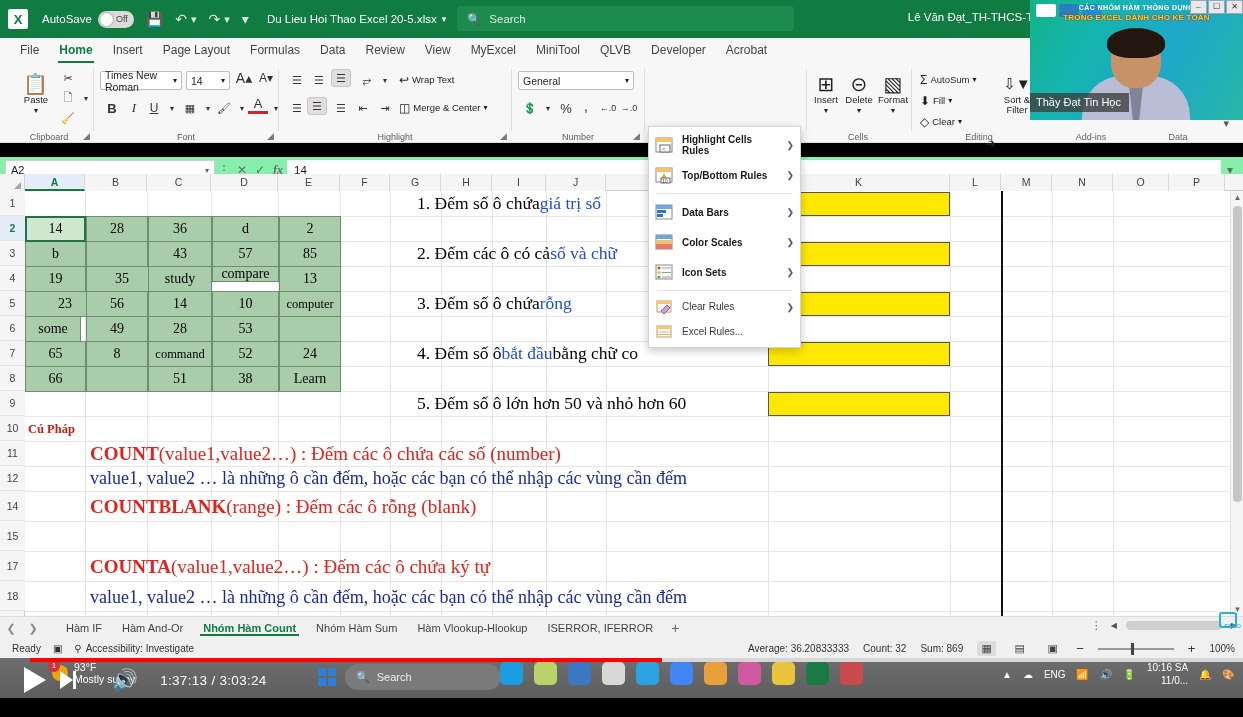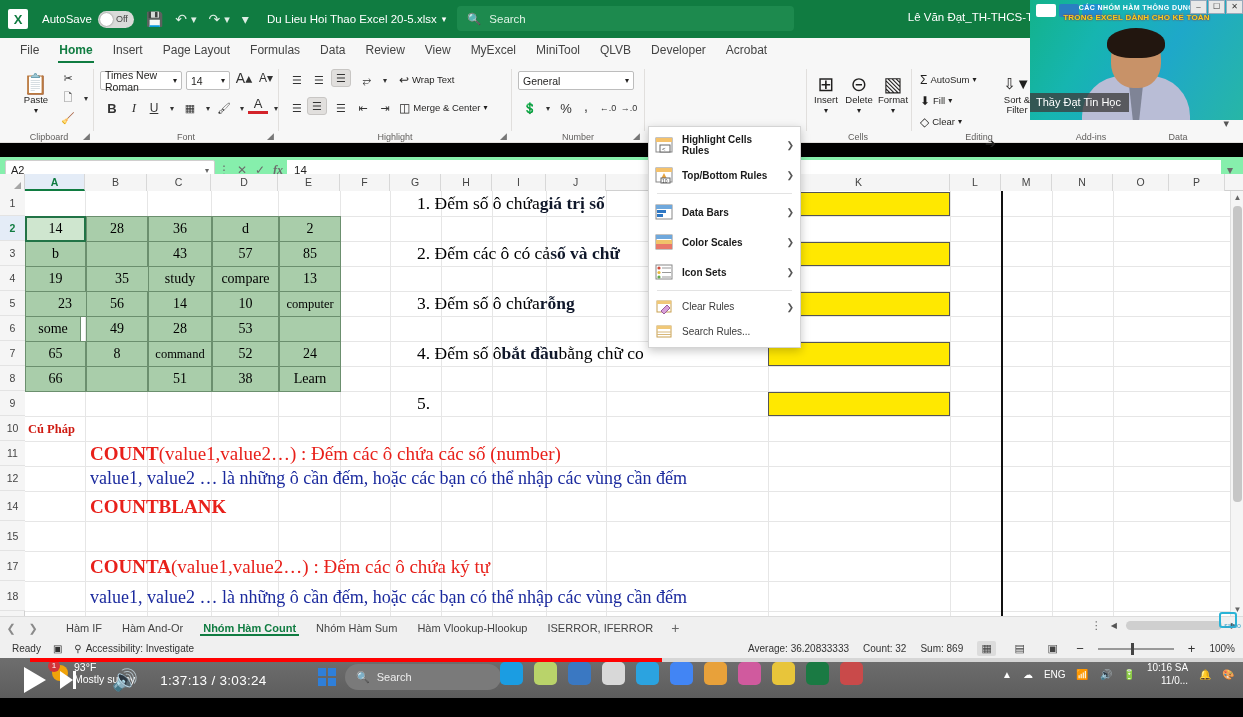--- a/index.html
+++ b/index.html
@@ -105,21 +105,21 @@
   .rh.sel { background:#e4ecf7; color:#107c41; font-weight:bold;}
   .gridbody { position:absolute; left:25px; top:17px; right:0; bottom:0; }
   .gline-v { position:absolute; top:0; bottom:0; width:1px; background:#e6e6e6;}
   .gline-h { position:absolute; left:0; right:0; height:1px; background:#e6e6e6;}
   .cell { position:absolute; font-size:13px; display:flex; align-items:center; }
   .green { background:#a9cdaa; border:1px solid #6b8f6e; font-family:"Liberation Serif", serif;
            justify-content:center; color:#000; font-size:14px;}
   .green.active { background:#cfe6cf; outline:2px solid #217346; outline-offset:-2px; z-index:4;}
   .yellow { background:#ffe800; border:1.5px solid #555; }
   .qtext { font-family:"Liberation Serif", serif; font-size:17.5px; color:#000; white-space:nowrap;}
-  .qtext .red { color:#0f172a;font-weight:bold; }
+  .qtext .red { color:#1d4ed8; }
   .yv { font-family:"Liberation Serif", serif; font-size:17px; color:#e8201a;
         width:100%; justify-content:flex-end; padding-right:5px;}
   .syn { font-family:"Liberation Serif", serif; white-space:nowrap;}
   .syn .r { color:#e8201a; }
   .cuphap { font-family:"Liberation Serif", serif; color:#cf1b12; font-weight:bold; font-size:12.5px;}
   .thickline { position:absolute; width:2px; background:#111; }
 
   
   .vscroll { position:absolute; right:0; top:17px; bottom:0; width:13px; background:#f5f5f5;
              border-left:1px solid #e0e0e0;}
@@ -530,21 +530,21 @@
 
       <div class="cell green" style="left:0px;top:50px;width:61px;height:26px;">b</div>
       <div class="cell green" style="left:61px;top:50px;width:62px;height:26px;"></div>
       <div class="cell green" style="left:123px;top:50px;width:64px;height:26px;">43</div>
       <div class="cell green" style="left:187px;top:50px;width:67px;height:26px;">57</div>
       <div class="cell green" style="left:254px;top:50px;width:62px;height:26px;">85</div>
 
       <div class="cell green" style="left:0px;top:75px;width:61px;height:26px;">19</div>
       <div class="cell green" style="left:61px;top:75px;width:72px;height:26px;">35</div>
       <div class="cell green" style="left:123px;top:75px;width:64px;height:26px;">study</div>
-      <div class="cell green" style="left:187px;top:75px;width:67px;height:26px;">compare</div>
+      <div class="cell green" style="left:187px;top:75px;width:67px;height:16px;">compare</div>
       <div class="cell green" style="left:254px;top:75px;width:62px;height:26px;">13</div>
 
       <div class="cell green" style="left:0px;top:100px;width:80px;height:26px;">23</div>
       <div class="cell green" style="left:61px;top:100px;width:62px;height:26px;">56</div>
       <div class="cell green" style="left:123px;top:100px;width:64px;height:26px;">14</div>
       <div class="cell green" style="left:187px;top:100px;width:67px;height:26px;">10</div>
       <div class="cell green" style="left:254px;top:100px;width:62px;height:26px;font-size:12.5px;">computer</div>
 
       <div class="cell green" style="left:0px;top:125px;width:56px;height:26px;">some</div>
       <div class="cell green" style="left:61px;top:125px;width:62px;height:26px;">49</div>
@@ -570,21 +570,21 @@
       <div class="cell qtext" style="left:392px;top:50px;height:25px;">
         <span>2.</span>&nbsp;<span>Đếm các ô có cả </span><span class="red">số và chữ</span>
       </div>
       <div class="cell qtext" style="left:392px;top:100px;height:25px;">
         <span>3.</span>&nbsp;<span>Đếm số ô chứa </span><span class="red">rỗng</span>
       </div>
       <div class="cell qtext" style="left:392px;top:150px;height:25px;">
         <span>4.</span>&nbsp;<span>Đếm số ô </span><span class="red">bắt đầu</span><span> bằng chữ co</span>
       </div>
       <div class="cell qtext" style="left:392px;top:200px;height:25px;">
-        <span>5.</span>&nbsp;
+        <span>5.</span>&nbsp;<span>Đếm số ô lớn hơn 50 và nhỏ hơn 60</span>
       </div>
 
       <div class="cell yellow" style="left:743px;top:1px;width:182px;height:24px;">
         <span class="yv">24</span>
       </div>
       <div class="cell yellow" style="left:743px;top:51px;width:182px;height:24px;">
         <span class="yv">32</span>
       </div>
       <div class="cell yellow" style="left:743px;top:101px;width:182px;height:24px;">
         <span class="yv">3</span>
@@ -598,20 +598,21 @@
 
       <div class="cell cuphap" style="left:3px;top:228px;height:20px;">Cú Pháp</div>
 
       <div class="cell syn" style="left:65px;top:250px;height:25px;font-size:19px;">
         <b class="r">COUNT</b>
           <span class="r">(value1,value2…) : Đếm các ô chứa các số (number)</span>
       </div>
       <div class="cell syn b" style="left:65px;top:275px;height:25px;font-size:18px;color:#1b2a9e;">value1, value2 … là những ô cần đếm, hoặc các bạn có thể nhập các vùng cần đếm</div>
       <div class="cell syn" style="left:65px;top:302px;height:28px;font-size:19px;">
         <b class="r">COUNTBLANK</b>
+          <span class="r">(range) : Đếm các ô rỗng (blank)</span>
       </div>
       <div class="cell syn" style="left:65px;top:362px;height:28px;font-size:19px;">
         <b class="r">COUNTA</b>
           <span class="r">(value1,value2…) : Đếm các ô chứa ký tự</span>
       </div>
       <div class="cell syn" style="left:65px;top:392px;height:28px;font-size:18px;color:#1b2a9e;">value1, value2 … là những ô cần đếm, hoặc các bạn có thể nhập các vùng cần đếm</div>
     </div>
 
     <div class="vscroll">
       <span class="up">▲</span>
@@ -700,21 +701,21 @@
     </div>
     <div class="mi light">
       <span class="mi-ic">
         <svg viewBox="0 0 19 19" width="19" height="19">
             <rect x="2" y="4" width="14" height="11" fill="#fff" stroke="#c8a050"></rect>
             <rect x="2" y="4" width="14" height="3" fill="#f0c878"></rect>
             <line x1="2" y1="10" x2="16" y2="10" stroke="#d8b87a"></line>
             <line x1="2" y1="12.5" x2="16" y2="12.5" stroke="#d8b87a"></line>
           </svg>
       </span>
-      <span class="mlabel">Search Rules...</span>
+      <span class="mlabel">Excel Rules...</span>
     </div>
   </div>
 
   <div class="sheetbar">
     <span class="navarr">❮</span>
     <span class="navarr">❯</span>
     <div class="stab" style="margin-left:12px;">Hàm IF</div>
     <div class="stab">Hàm And-Or</div>
     <div class="stab active">Nhóm Hàm Count</div>
     <div class="stab">Nhóm Hàm Sum</div>

